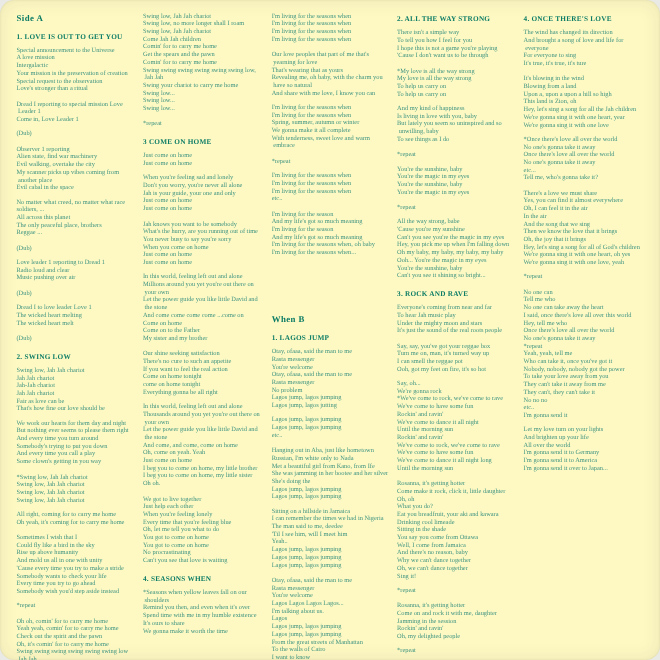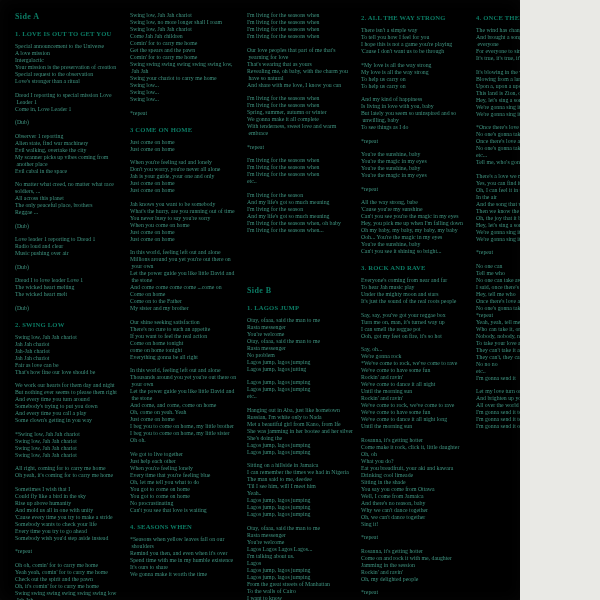--- a/index.html
+++ b/index.html
@@ -1,19 +1,20 @@
 <!DOCTYPE html>
 <html><head>
 <meta charset="utf-8">
 <style>
   html,body{margin:0;padding:0;background:#e9e9e5;}
   .sheet{
-    position:relative;width:520px;height:600px;background:#000000;
+    position:relative;width:600px;height:600px;background:#fef9c3;
     overflow:hidden;font-family:"Liberation Serif","DejaVu Serif",serif;
     box-shadow:inset 0 0 16px rgba(60,60,55,.10), inset 0 0 2px rgba(60,60,55,.12);
+    border-radius:13px;
   }
   .col{position:absolute;top:0;width:116px;padding-top:12px;}
   .col:nth-child(1){left:15px;}
   .col:nth-child(2){left:130px;}
   .col:nth-child(3){left:247px;}
   .col:nth-child(4){left:361px;}
   .col:nth-child(5){left:476px;}
   .side-label{
     font-weight:bold;font-size:8px;letter-spacing:.4px;color:#0c7c65;
     margin:0 0 9px 0;
@@ -260,21 +261,21 @@
         <div class="line">etc..</div>
       </div>
       <div class="stanza">
         <div class="line">I'm living for the season</div>
         <div class="line">And my life's got so much meaning</div>
         <div class="line">I'm living for the season</div>
         <div class="line">And my life's got so much meaning</div>
         <div class="line">I'm living for the seasons when, oh baby</div>
         <div class="line">I'm living for the seasons when...</div>
       </div>
-      <div class="side-label">Side B</div>
+      <div class="side-label">When B</div>
       <div class="song-title">1. LAGOS JUMP</div>
       <div class="stanza">
         <div class="line">Otay, ofaaa, said the man to me</div>
         <div class="line">Rasta messenger</div>
         <div class="line">You're welcome</div>
         <div class="line">Otay, ofaaa, said the man to me</div>
         <div class="line">Rasta messenger</div>
         <div class="line">No problem</div>
         <div class="line">Lagos jump, lagos jumping</div>
         <div class="line">Lagos jump, lagos jutting</div>

